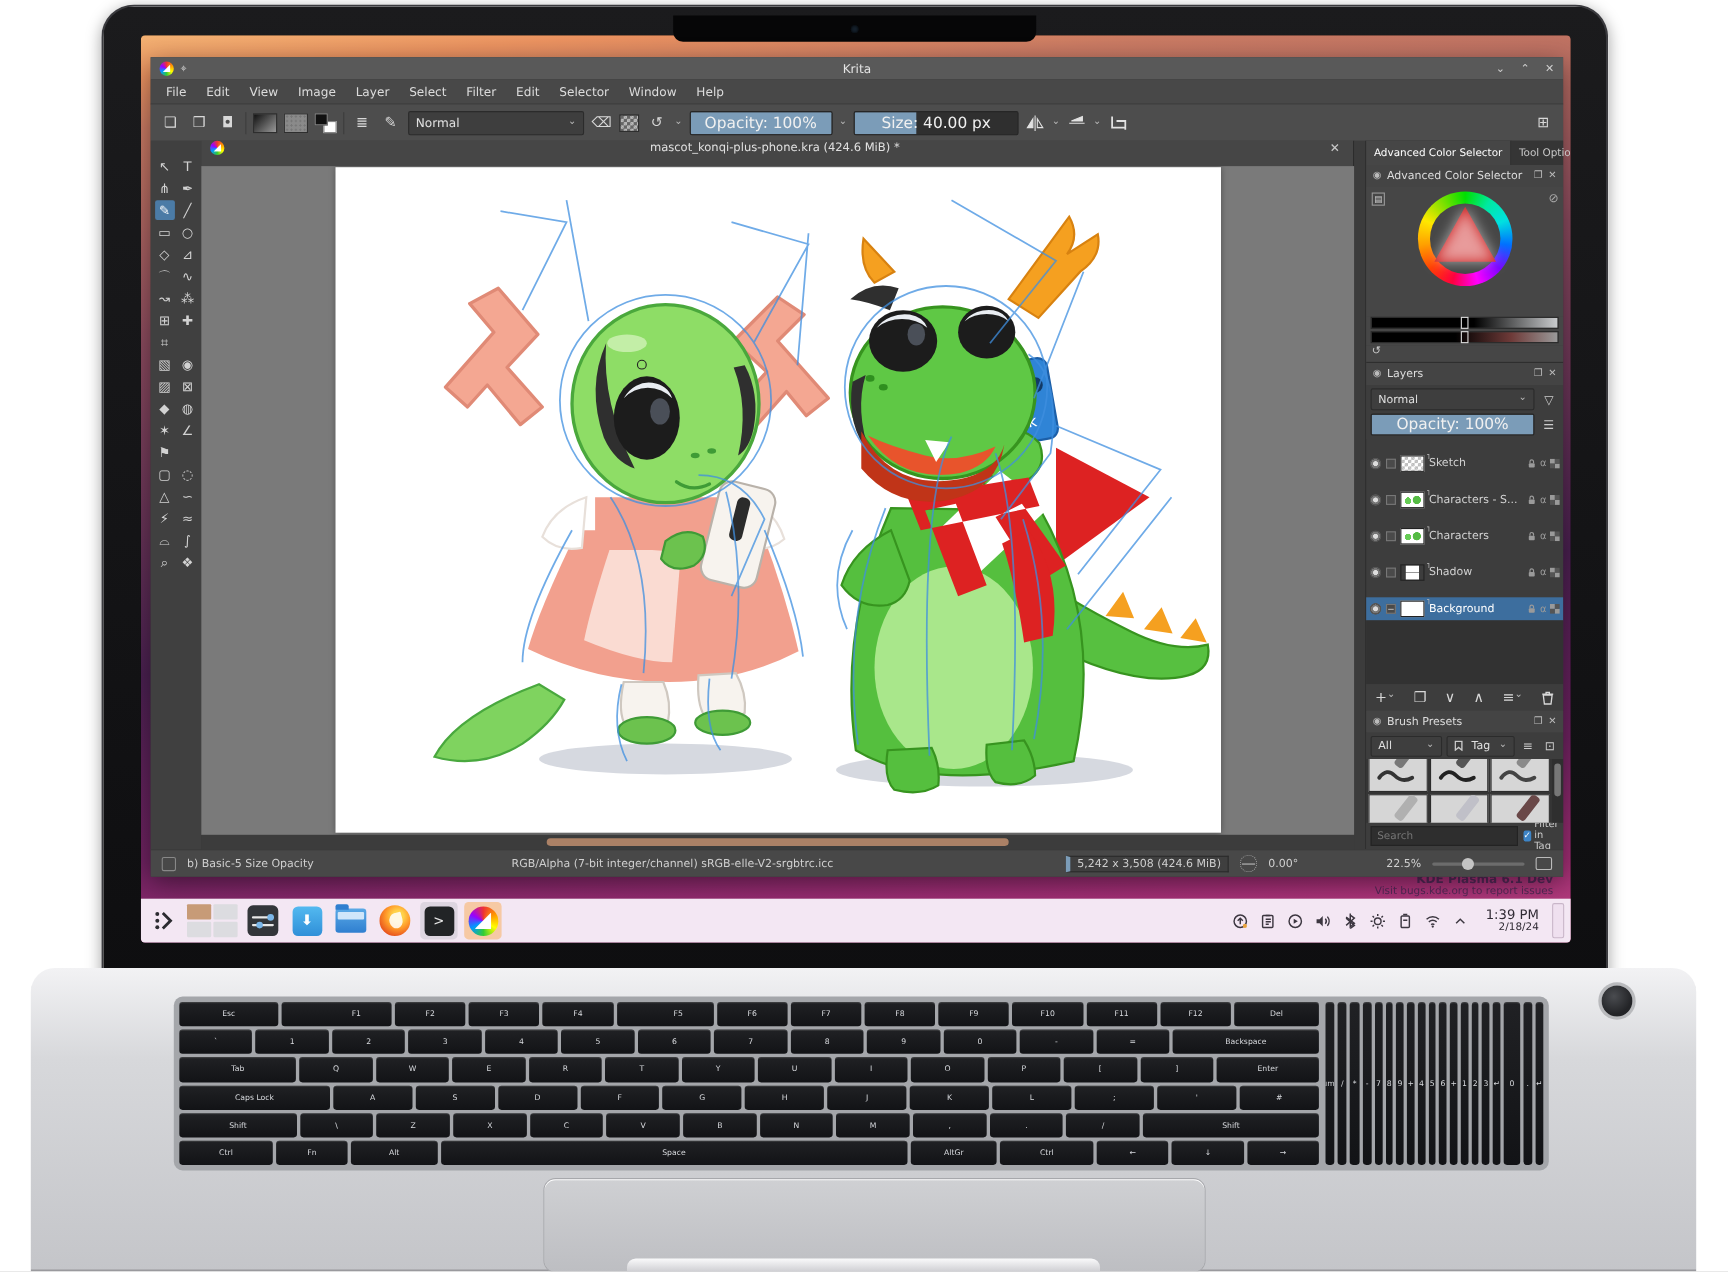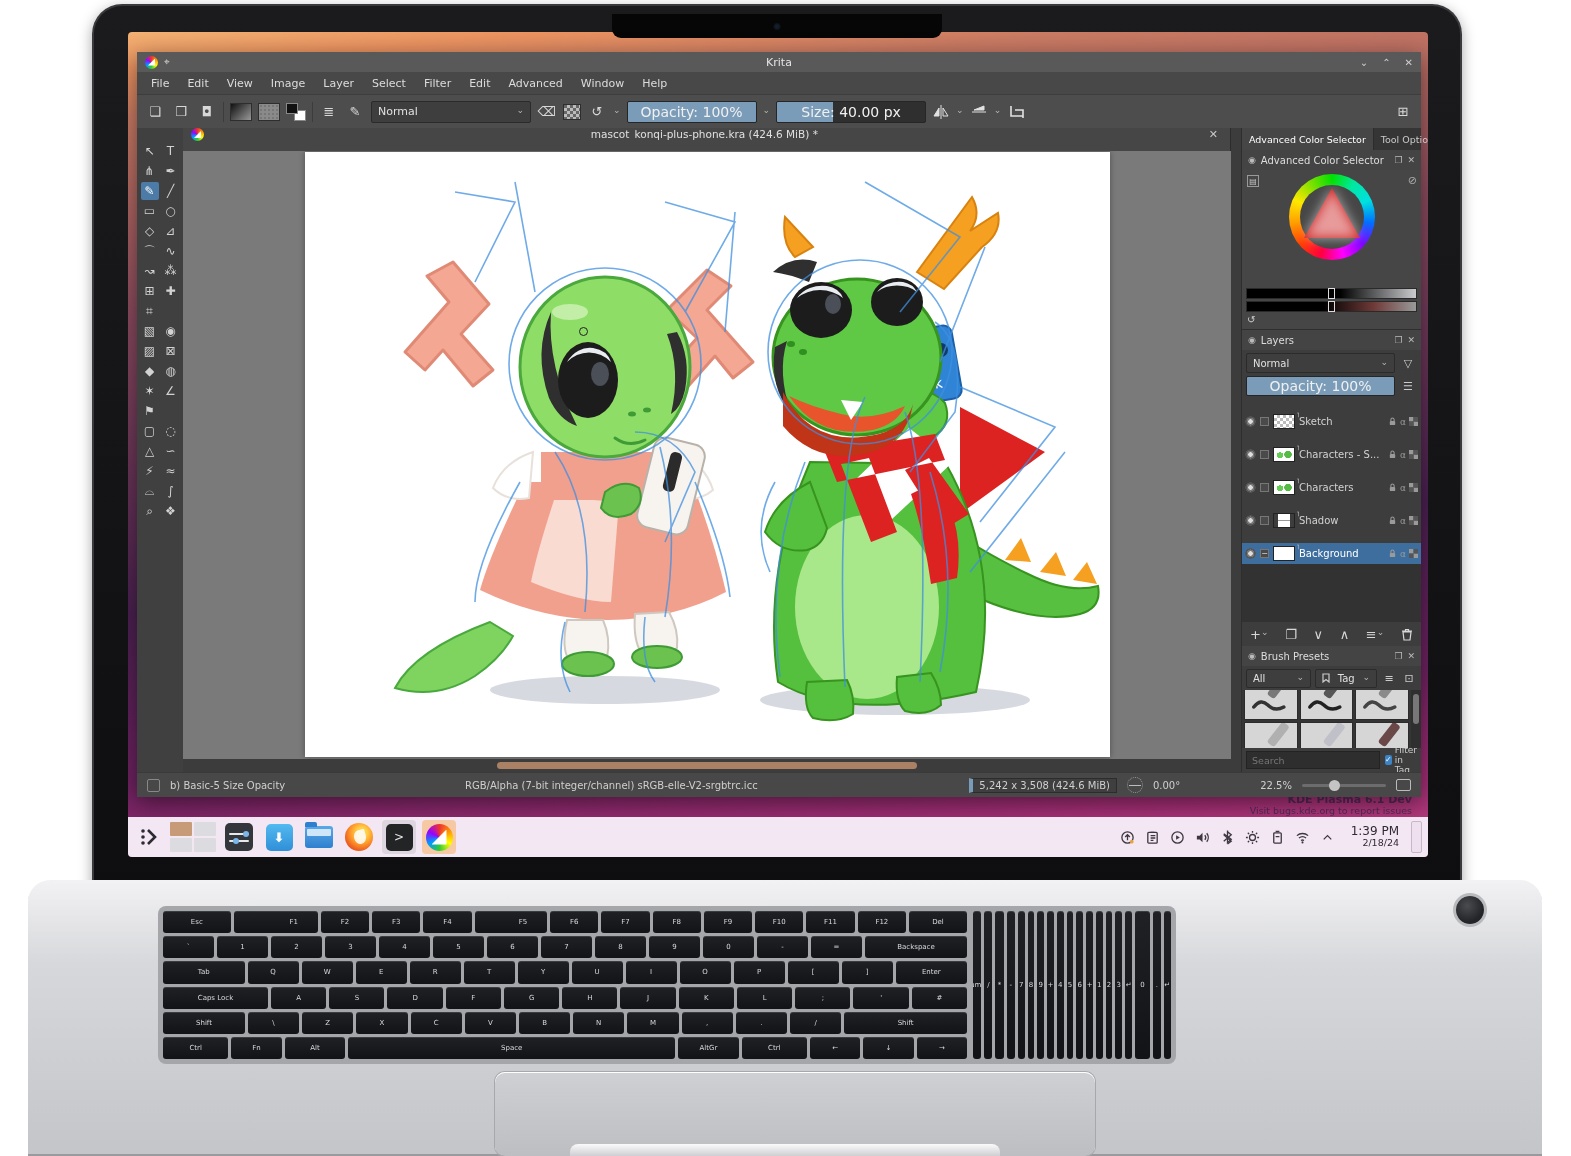--- a/index.html
+++ b/index.html
@@ -6,21 +6,21 @@
   *{box-sizing:border-box;font-family:"DejaVu Sans","Liberation Sans",sans-serif;}
   .stage{position:relative;width:1571px;height:1156px;overflow:hidden;background:#fff;}
 
   
   .lid{position:absolute;left:92px;top:4px;width:1370px;height:892px;background:linear-gradient(180deg,#1b1b1d,#0e0e10);border:2px solid #3a3a3e;border-bottom:none;border-radius:30px 30px 10px 10px;box-shadow:0 4px 14px rgba(0,0,0,.35);}
   .notch{position:absolute;left:50%;top:8px;transform:translateX(-50%);width:330px;height:24px;background:#060607;border-radius:0 0 9px 9px;}
   .camera{position:absolute;left:50%;top:9px;transform:translateX(-50%);width:7px;height:7px;border-radius:50%;background:#16222e;box-shadow:0 0 3px #000 inset;}
   .screen{position:absolute;left:34px;top:26px;width:1300px;height:825px;background:#000;overflow:hidden;border-radius:4px;}
   .base{position:absolute;left:28px;top:880px;width:1514px;height:276px;background:linear-gradient(180deg,#f2f2f4 0%,#d7d8db 30%,#c4c5c9 100%);border-radius:22px 22px 0 0;box-shadow:0 -2px 0 #9a9a9e inset;}
   .powerbtn{position:absolute;right:58px;top:16px;width:28px;height:28px;border-radius:50%;background:radial-gradient(circle at 40% 35%,#4a4c50,#232427 65%);box-shadow:0 0 0 3px #b9babd;}
-  .kbwell{position:absolute;left:130px;top:26px;width:1018px;height:158px;background:#a4a6aa;border-radius:8px;padding:5px;}
+  .kbwell{position:absolute;left:130px;top:26px;width:1250px;height:158px;background:#a4a6aa;border-radius:8px;padding:5px;}
   .kbflex{display:flex;gap:6px;height:100%;}
   .kmain{flex:1;display:flex;flex-direction:column;gap:3px;}
   .knum{width:198px;display:flex;flex-direction:row;gap:3px;}
   .krow{display:flex;gap:3px;flex:1;}
   .key{flex:1;background:linear-gradient(180deg,#202124,#121316);border-radius:3px;color:#d8dade;font-size:7px;display:flex;align-items:center;justify-content:center;overflow:hidden;white-space:nowrap;box-shadow:0 1px 0 rgba(255,255,255,.12) inset;}
   .trackpad{position:absolute;left:467px;top:192px;width:600px;height:84px;background:linear-gradient(180deg,#cfd0d3,#bdbec2);border-radius:10px;box-shadow:0 0 0 1px #a7a8ac,0 1px 0 #fff inset;}
   .lip{position:absolute;left:50%;bottom:0;transform:translateX(-50%);width:430px;height:12px;background:linear-gradient(180deg,#fafafb,#cfcfd3);border-radius:8px 8px 0 0;}
 
   
   .wallpaper{position:absolute;inset:0;background:linear-gradient(175deg,#f3b273 0%,#ea9260 4%,#c97a63 9%,#8a4a5e 30%,#4a2050 62%,#6e2260 80%,#a22e74 92%,#c04583 100%);}
@@ -198,21 +198,21 @@
 
         <div class="menubar">
           <span>File</span>
           <span>Edit</span>
           <span>View</span>
           <span>Image</span>
           <span>Layer</span>
           <span>Select</span>
           <span>Filter</span>
           <span>Edit</span>
-          <span>Advanced</span>
+          <span>Selector</span>
           <span>Window</span>
           <span>Help</span>
         </div>
 
         <div class="toolbar">
           <span class="tbtn">❏</span>
           <span class="tbtn">❒</span>
           <span class="tbtn">◘</span>
           <span class="sep"></span>
           <span class="swatch sw-grad"></span>

